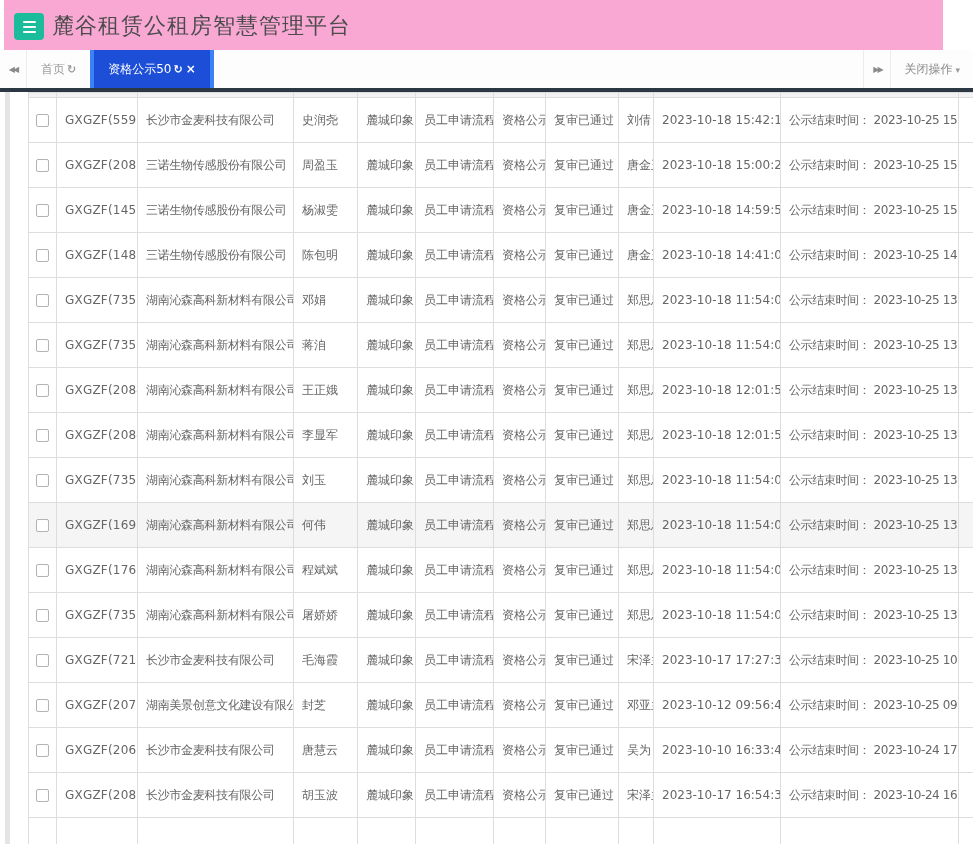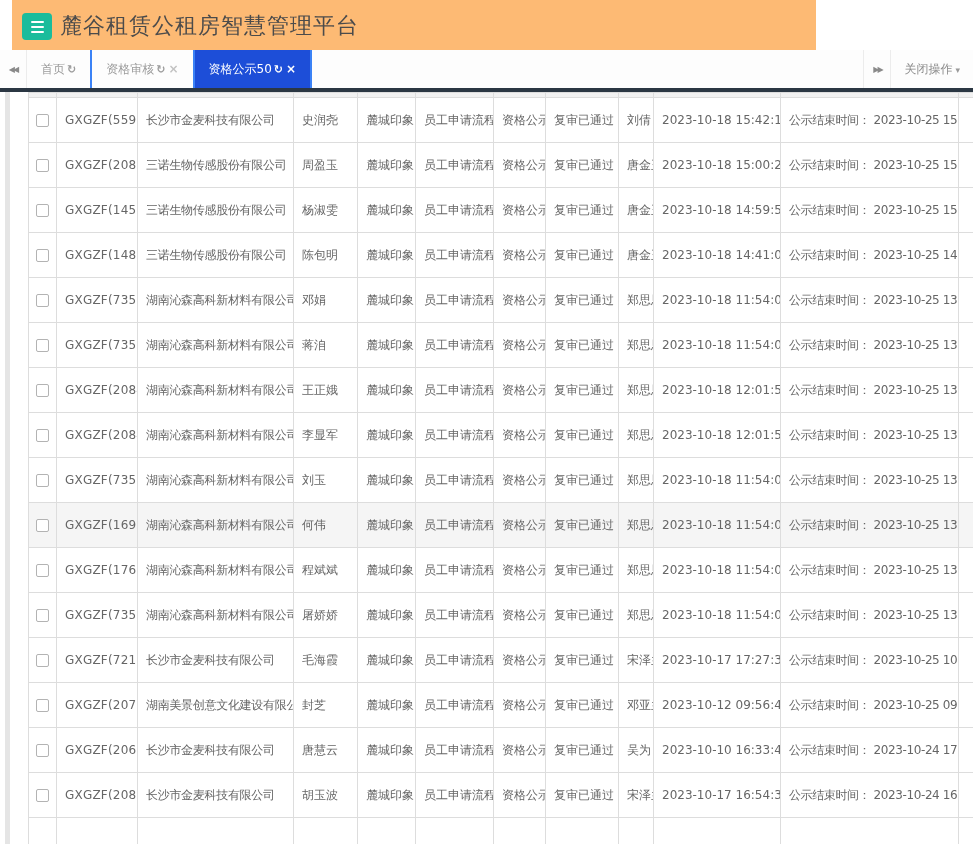--- a/index.html
+++ b/index.html
@@ -3,21 +3,21 @@
 <meta charset="utf-8">
 <style>
   html,body{margin:0;padding:0;}
   body{
     width:973px;height:844px;position:relative;overflow:hidden;
     background:#fff;
     font-family:"DejaVu Sans","Liberation Sans",sans-serif;
     -webkit-font-smoothing:antialiased;
   }
   
-  .header{position:absolute;left:12px;top:0;width:804px;height:50px;background:#fdba74;}
+  .header{position:absolute;left:4px;top:0;width:939px;height:50px;background:#f9a8d4;}
   .menu-btn{
     position:absolute;left:10px;top:13px;width:30px;height:27px;
     background:#1abc9c;border-radius:4px;cursor:pointer;
     display:flex;flex-direction:column;justify-content:center;align-items:center;gap:3px;
   }
   .menu-btn .bar{width:13px;height:2px;background:#fff;border-radius:1px;}
   .app-title{
     position:absolute;left:48px;top:0;height:50px;line-height:52px;
     font-size:22px;color:#4b4b4b;font-weight:500;letter-spacing:1px;white-space:nowrap;
   }
@@ -27,21 +27,21 @@
     display:flex;align-items:stretch;
   }
   .tab-scroll{
     width:26px;display:flex;align-items:center;justify-content:center;
     color:#8a8a8a;font-size:8px;letter-spacing:-2px;cursor:pointer;flex:none;
   }
   .tab-scroll.left{border-right:1px solid #ececec;}
   .tab-scroll.right{border-left:1px solid #ececec;margin-left:auto;}
   .tab{
     flex:none;padding:0 14px;line-height:38px;font-size:12px;color:#9b9b9b;
-    border-right:2px solid #3b82f6;cursor:pointer;white-space:nowrap;
+    border-right:4px solid #3b82f6;cursor:pointer;white-space:nowrap;
   }
   .tab .refresh{font-size:11px;font-weight:bold;margin-left:2px;}
   .tab .close{font-size:12px;font-weight:bold;margin-left:3px;color:#c2c2c2;}
   .tab.active{background:#1d4ed8;color:#fff;}
   .tab.active .close{color:#fff;}
   .close-ops{
     flex:none;padding:0 13px;line-height:38px;font-size:12px;color:#8a8a8a;
     border-left:1px solid #ececec;cursor:pointer;white-space:nowrap;text-align:right;
   }
   .close-ops .caret{font-size:9px;color:#9a9a9a;margin-left:3px;}
@@ -78,23 +78,20 @@
     <span class="bar"></span>
   </div>
   <div class="app-title">麓谷租赁公租房智慧管理平台</div>
 </div>
 
 <div class="tabbar">
   <div class="tab-scroll left">◀◀</div>
 
   <div class="tab">
     <span>首页</span><span class="refresh">↻</span>
-  </div>
-  <div class="tab">
-    <span>资格审核</span><span class="refresh">↻</span><span class="close">×</span>
   </div>
   <div class="tab active">
     <span>资格公示50</span><span class="refresh">↻</span><span class="close">×</span>
   </div>
 
   <div class="tab-scroll right">▶▶</div>
   <div class="close-ops">
     <span>关闭操作</span><span class="caret">▾</span>
   </div>
 </div>

